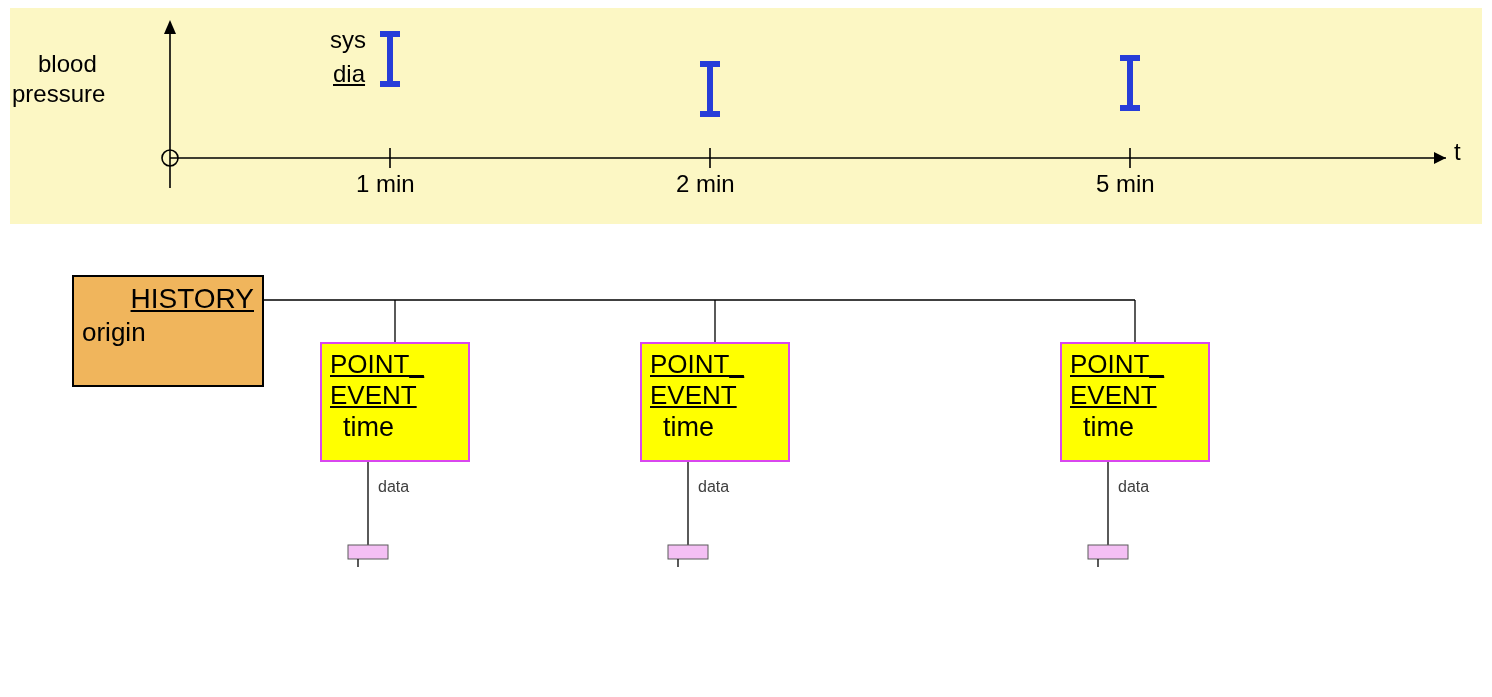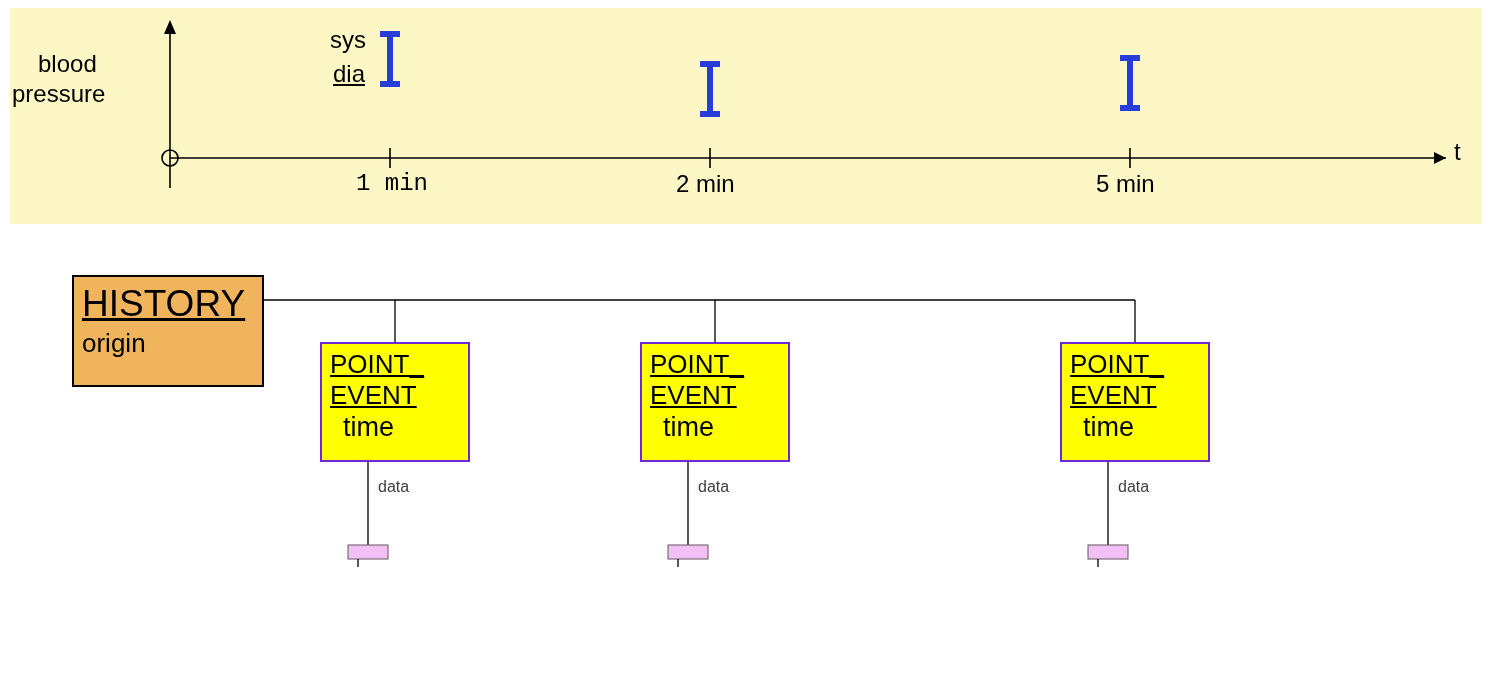--- a/index.html
+++ b/index.html
@@ -43,31 +43,32 @@
     width: 192px;
     height: 112px;
     background: #f0b55c;
     border: 2px solid #000;
     box-sizing: border-box;
     padding: 4px 8px 6px 8px;
     font-size: 26px;
     line-height: 1.25;
   }
   .history-box .title {
-    font-size: 37px;
+    font-size: 28px;
     text-decoration: underline;
+    text-align: right;
   }
 
   
   .pe-box {
     position: absolute;
     width: 150px;
     height: 120px;
     background: #ffff00;
-    border: 2px solid #6d28d9;
+    border: 2px solid #d946ef;
     box-sizing: border-box;
     padding: 4px 8px 6px 8px;
     font-size: 26px;
     line-height: 1.25;
   }
   .pe-box .t1 { text-decoration: underline; display:block; margin-bottom:-2px;}
   .pe-box .t2 { text-decoration: underline; display:block; }
   .pe-box .attr { font-size: 27px; margin-left: 13px; }
 
   .data-label {
@@ -95,21 +96,21 @@
 <div id="stage">
 
   <div class="chart-panel">
 
     <span class="axis-label" style="left:28px; top:42px;">blood</span>
     <span class="axis-label" style="left:2px; top:72px;">pressure</span>
 
     <span class="axis-label" style="left:320px; top:18px;">sys</span>
     <span class="axis-label" style="left:323px; top:52px;text-decoration:underline;">dia</span>
 
-    <span class="axis-label" style="left:346px; top:162px;font-family:Liberation Mono, monospace;">1 min</span>
+    <span class="axis-label" style="left:346px; top:162px;">1 min</span>
     <span class="axis-label" style="left:666px; top:162px;">2 min</span>
     <span class="axis-label" style="left:1086px; top:162px;">5 min</span>
 
     <span class="axis-label" style="left:1444px; top:130px;">t</span>
 
     <svg class="chart-svg" viewBox="0 0 1472 216">
 
       <line x1="160" y1="150" x2="1436" y2="150" stroke="#000" stroke-width="1.6"></line>
       <polygon points="1436,150 1424,144 1424,156" fill="#000"></polygon>
 

